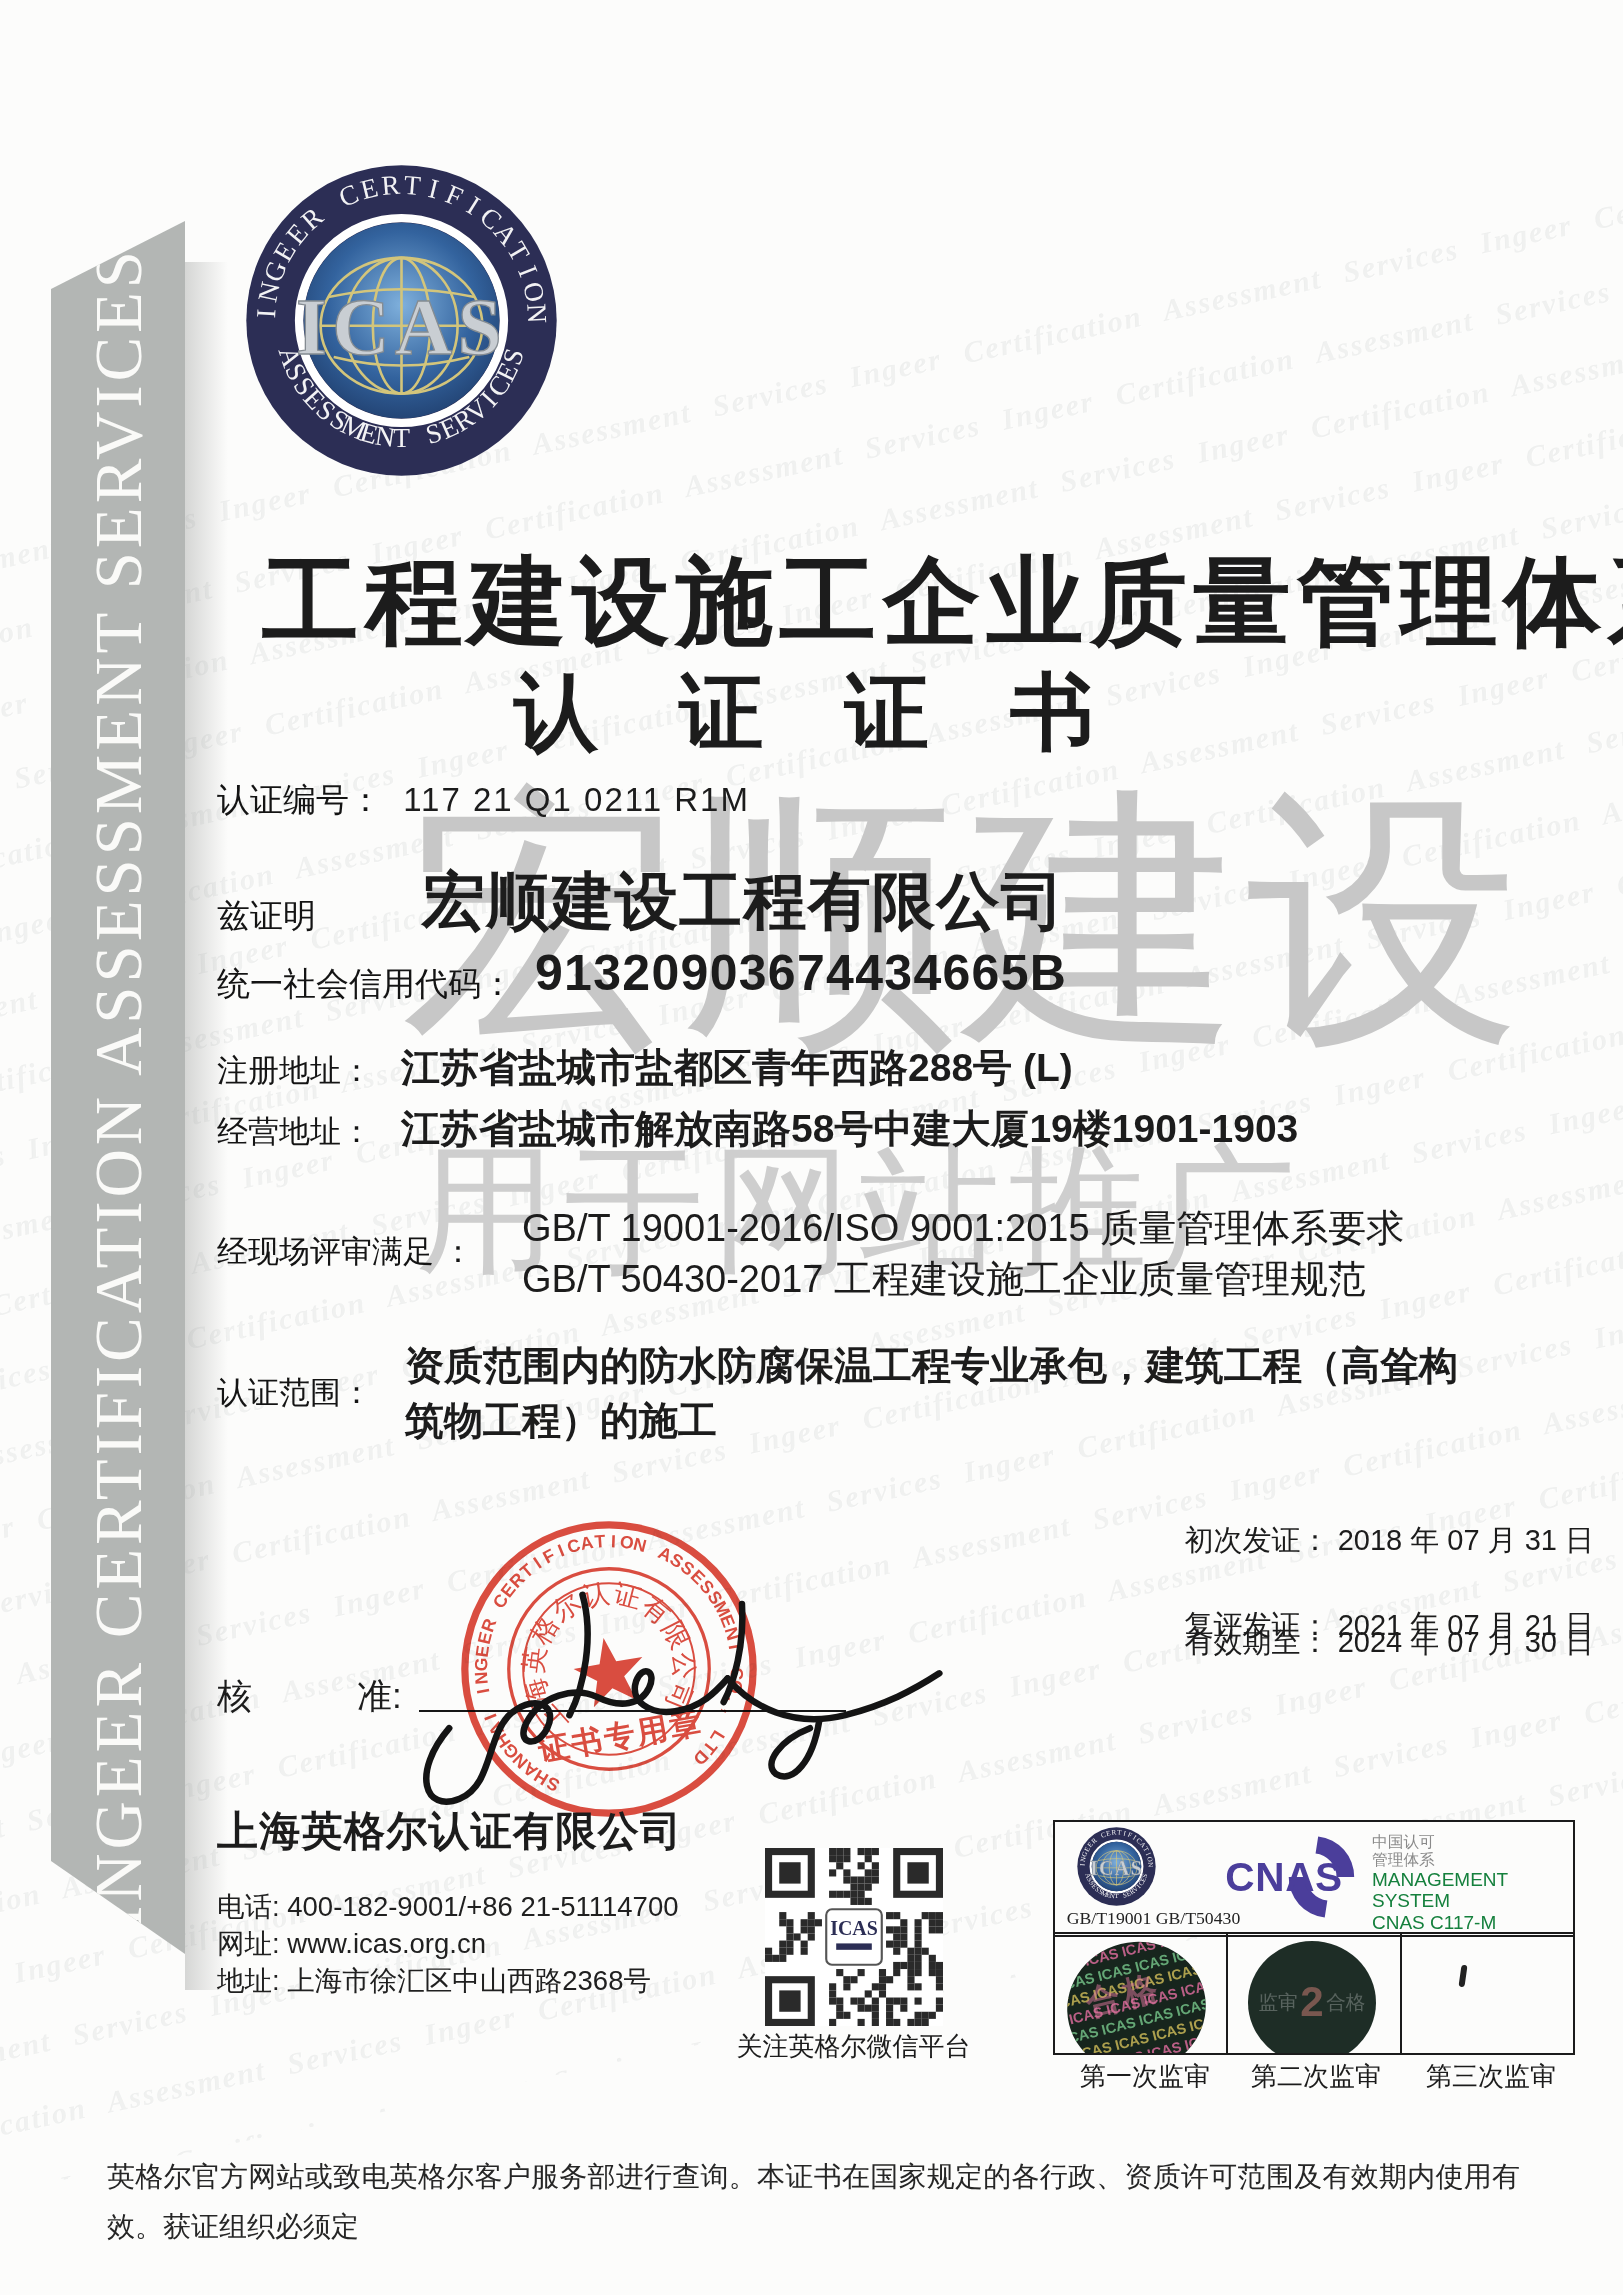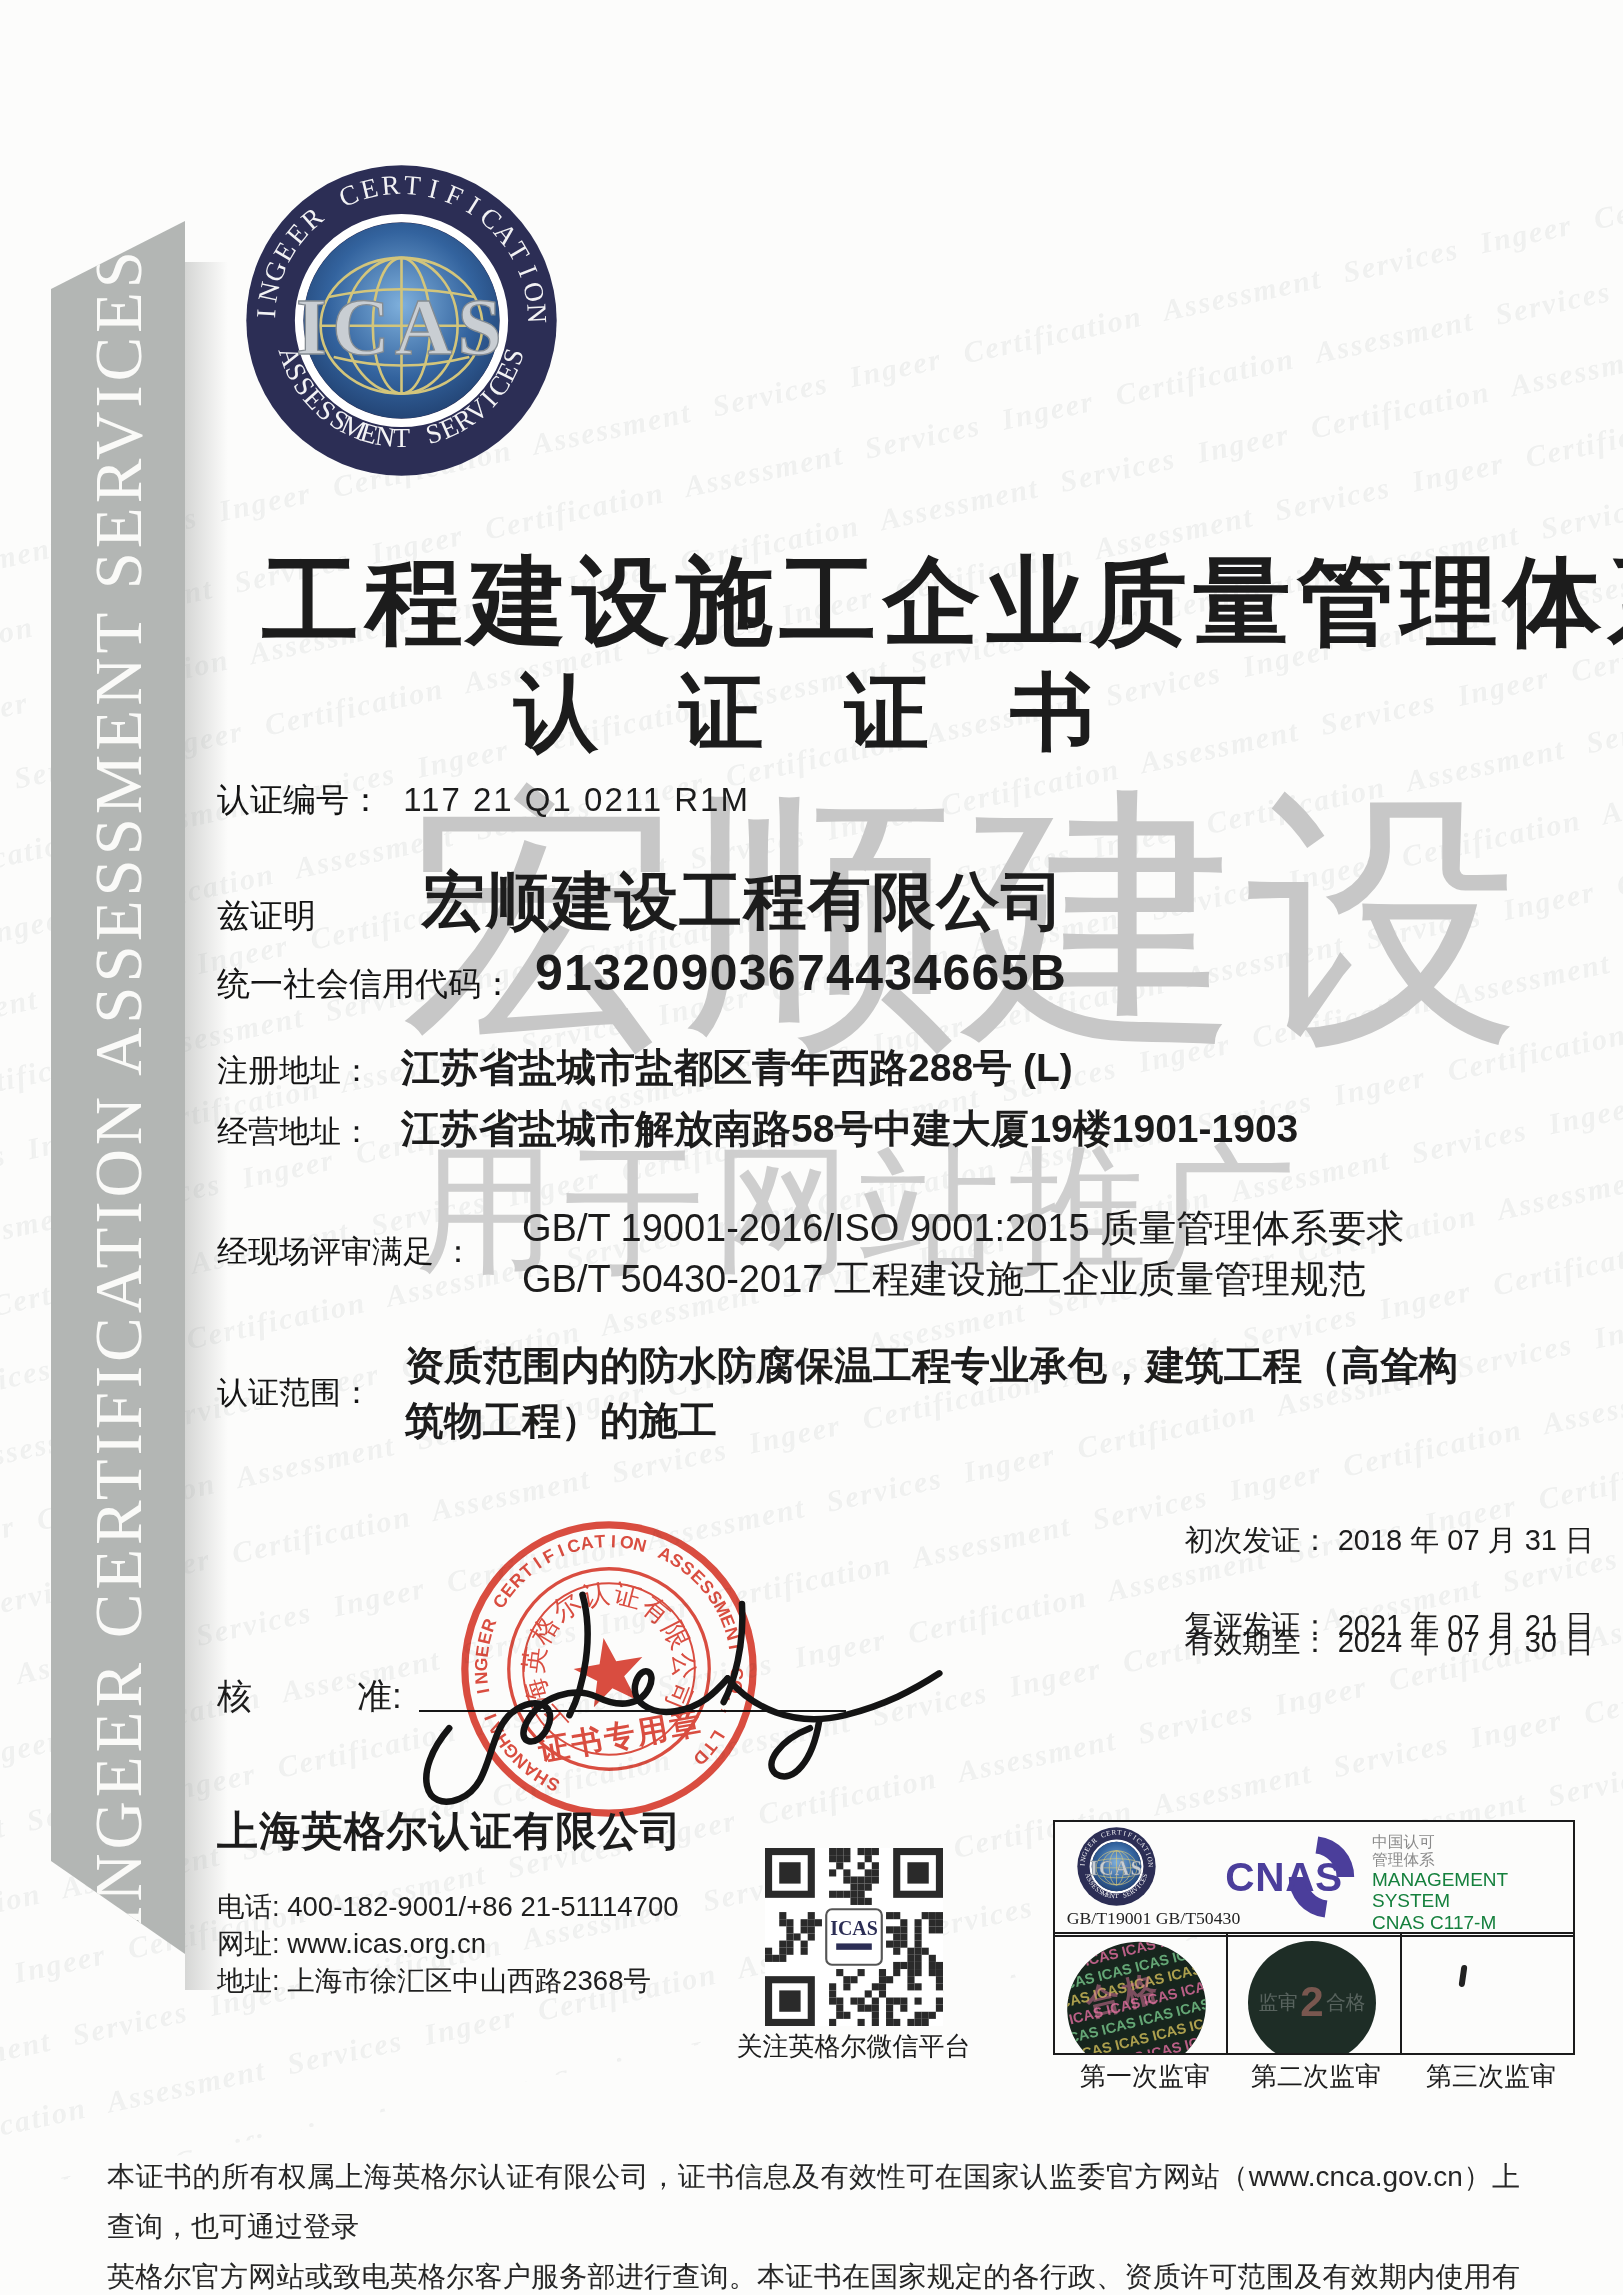--- a/index.html
+++ b/index.html
@@ -529,19 +529,18 @@
     </div>
     <div class="acc-cell">
       <div class="tick"></div>
     </div>
   </div>
   <span class="acc-label" style="left:1080px;">第一次监审</span>
   <span class="acc-label" style="left:1251px;">第二次监审</span>
   <span class="acc-label" style="left:1426px;">第三次监审</span>
 
   <div class="footer">
-    <div>本证书的所有权属上海英格尔认证有限公司，证书信息及有效性可在国家认监委官方网站（www.cnca.gov.cn）上查询，也可通过登录</div>
     <div>英格尔官方网站或致电英格尔客户服务部进行查询。本证书在国家规定的各行政、资质许可范围及有效期内使用有效。获证组织必须定</div>
 
   </div>
 
 </div>
 
 
 </body></html>

